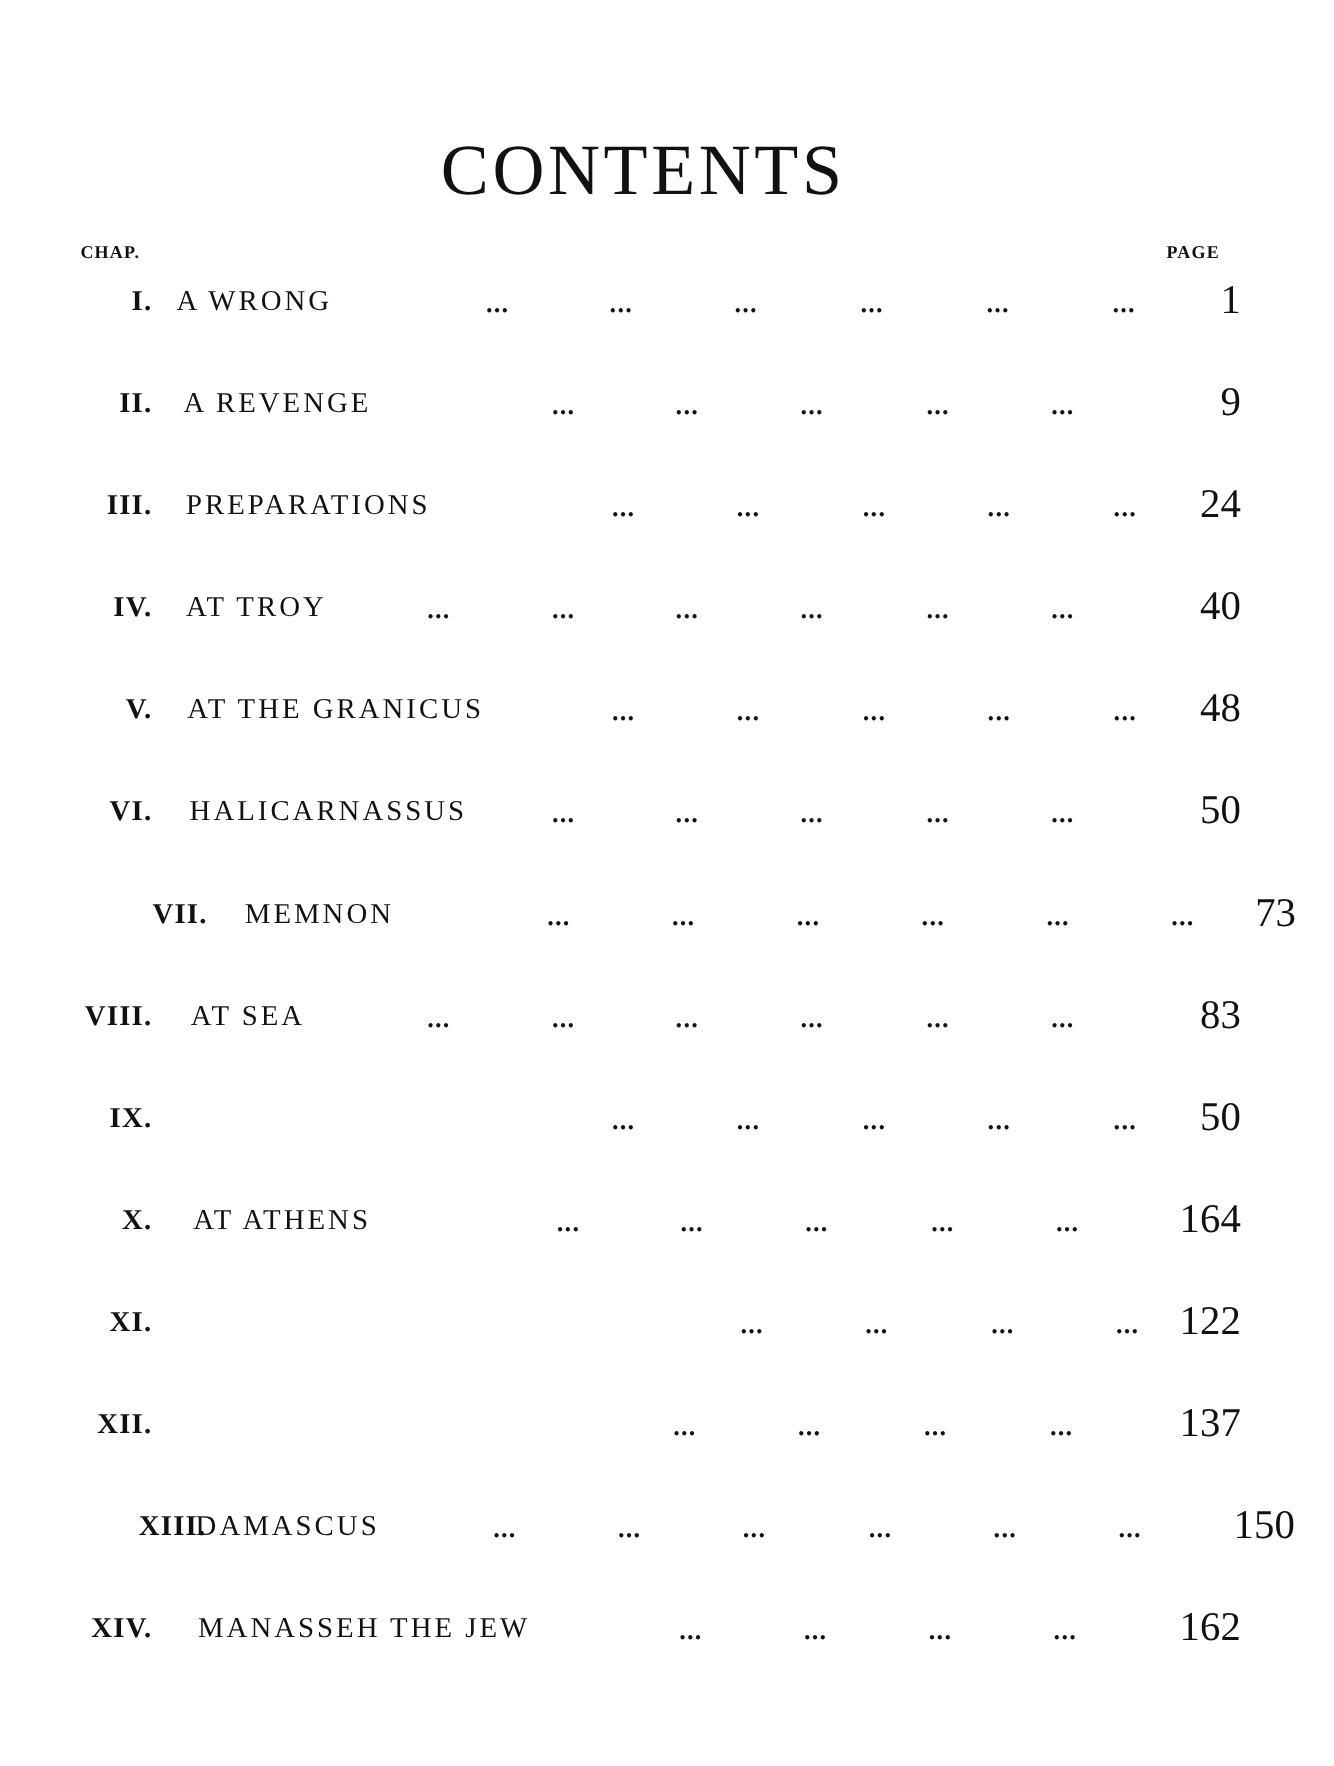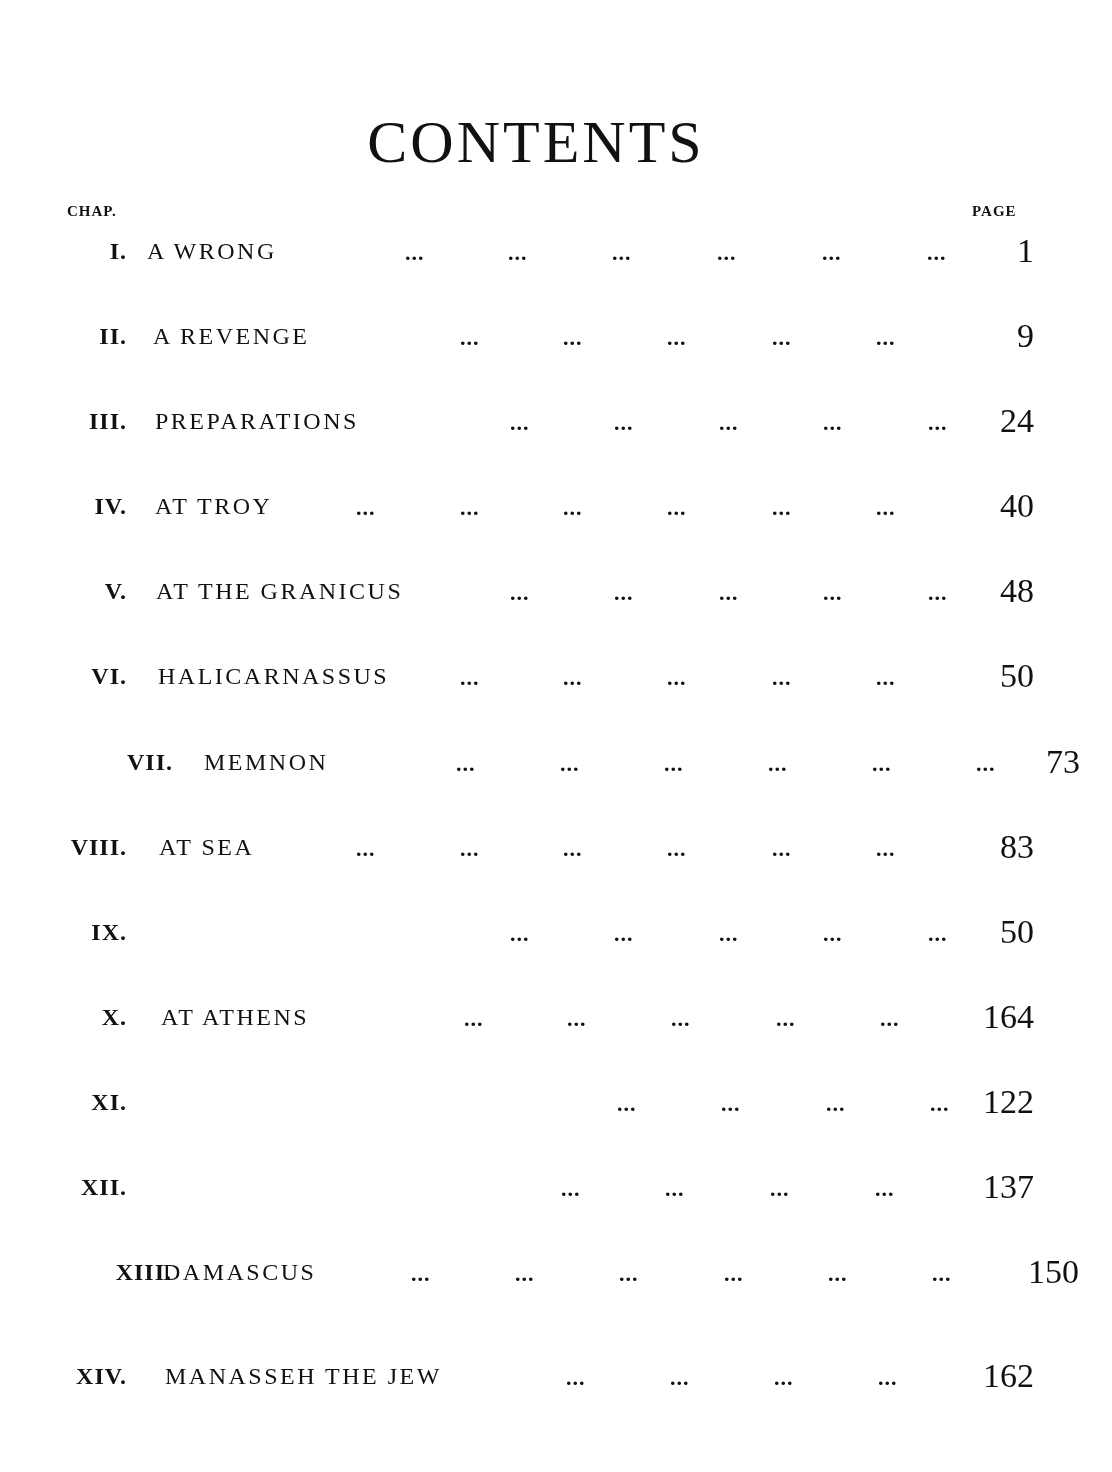--- a/index.html
+++ b/index.html
@@ -163,21 +163,21 @@
         <span class="num">XIII.</span>
         <span class="ttl" style="left: 163px;">DAMASCUS</span>
         <span class="dot" style="left: 411px;">...</span>
         <span class="dot" style="left: 515px;">...</span>
         <span class="dot" style="left: 619px;">...</span>
         <span class="dot" style="left: 724px;">...</span>
         <span class="dot" style="left: 828px;">...</span>
         <span class="dot" style="left: 932px;">...</span>
         <span class="pg">150</span>
       </div>
-      <div class="row" style="top: 1344px; margin-top: 19px;">
+      <div class="row" style="top: 1344px;">
         <span class="num">XIV.</span>
         <span class="ttl" style="left: 165px;">MANASSEH THE JEW</span>
         <span class="dot" style="left: 566px;">...</span>
         <span class="dot" style="left: 670px;">...</span>
         <span class="dot" style="left: 774px;">...</span>
         <span class="dot" style="left: 878px;">...</span>
         <span class="pg">162</span>
       </div>
     </div>
 </div>

